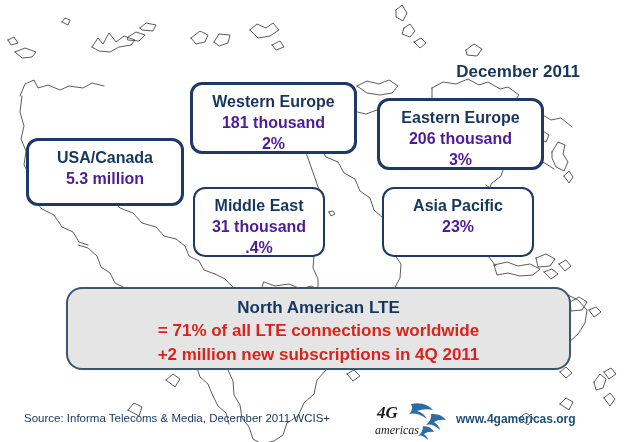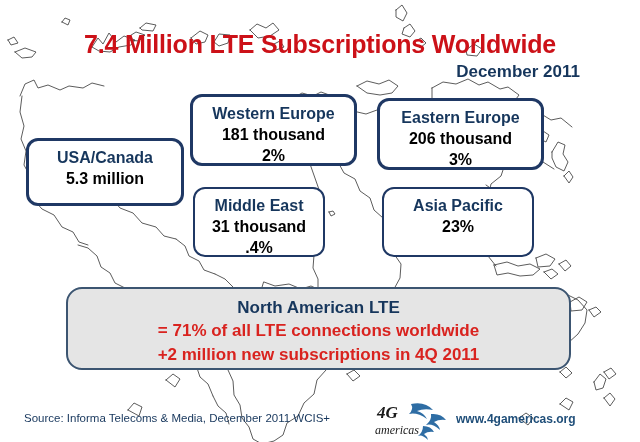--- a/index.html
+++ b/index.html
@@ -62,28 +62,28 @@
   .callout.thick{border-width:3px;}
   .callout .c-name{
     color:#16365c;
     font-weight:bold;
     font-size:16px;
     line-height:21px;
     white-space:nowrap;
   }
   .callout .c-value,
   .callout .c-share{
-    color:#000000;
+    color:#4c1d95;
     font-weight:bold;
     font-size:16px;
     line-height:21px;
     white-space:nowrap;
   }
   #box-usa-canada{left:26px;  top:138px; width:158px; height:68px;}
-  #box-western-europe{left:190px; top:94px;  width:167px; height:72px;}
+  #box-western-europe{left:190px; top:82px;  width:167px; height:72px;}
   #box-eastern-europe{left:377px; top:98px;  width:167px; height:72px;}
   #box-middle-east{left:193px; top:187px; width:132px; height:70px;}
   #box-asia-pacific{left:382px; top:187px; width:152px; height:70px;}
 
   
   #box-summary{
     position:absolute;
     left:66px; top:287px;
     width:505px; height:83px;
     background:#e5e5e5;
@@ -209,21 +209,20 @@
       <path d="M519 418 l7 -5 7 5 -5 7 -9 -7z"></path>
 
       <path d="M128 410 l6 -7 8 4 -3 9 -11 -6z"></path>
       <path d="M166 380 l7 -6 7 5 -5 8 -9 -7z"></path>
       <path d="M347 374 l7 -4 6 6 -7 5 -6 -7z"></path>
       <path d="M560 372 l6 -5 6 6 -6 5 -6 -6z"></path>
       <path d="M604 372 l7 -4 5 6 -7 5 -5 -7z"></path>
     </svg>
   </div>
 
-  <div class="title">7.4 Million LTE Subscriptions Worldwide</div>
   <div class="subtitle">December 2011</div>
 
   <div class="callout thick" id="box-usa-canada">
     <div class="c-name">USA/Canada</div>
     <div class="c-value">5.3 million</div>
   </div>
 
   <div class="callout thick" id="box-western-europe">
     <div class="c-name">Western Europe</div>
     <div class="c-value">181 thousand</div>

